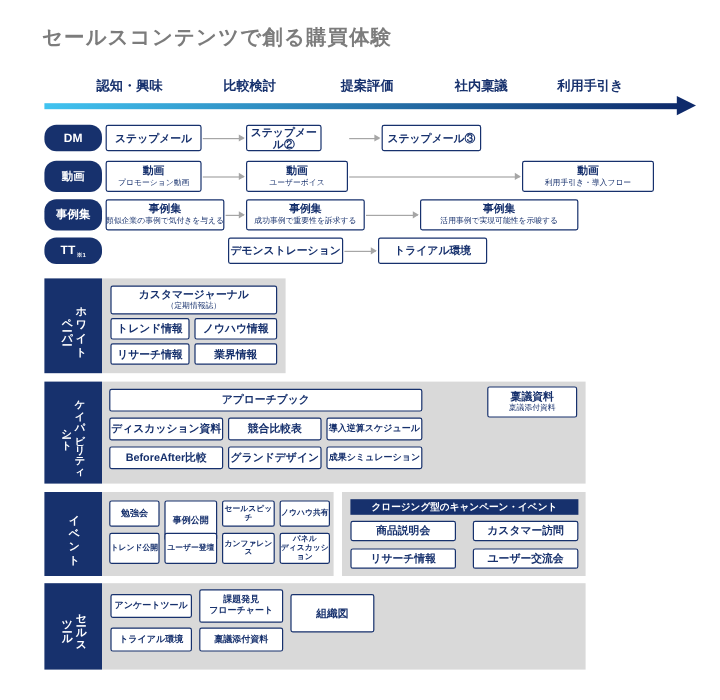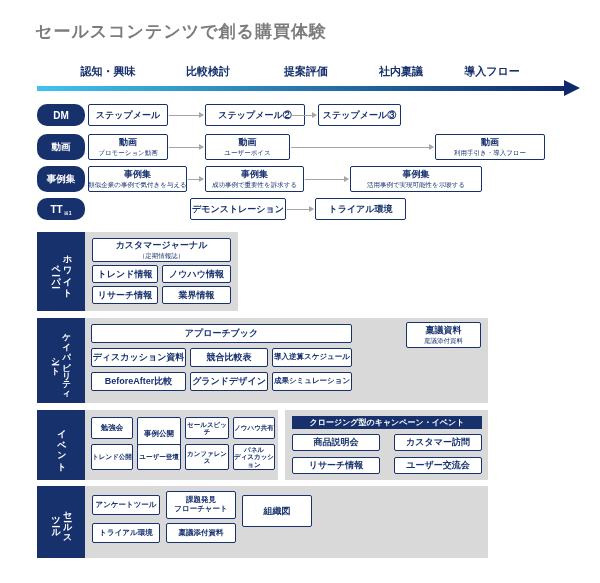--- a/index.html
+++ b/index.html
@@ -59,32 +59,32 @@
 </style>
 </head>
 <body>
 
 <div class="title">セールスコンテンツで創る購買体験</div>
 
 <div class="stage" style="left:108px">認知・興味</div>
 <div class="stage" style="left:208px">比較検討</div>
 <div class="stage" style="left:306px">提案評価</div>
 <div class="stage" style="left:401px">社内稟議</div>
-<div class="stage" style="left:492px">導入フロー</div>
+<div class="stage" style="left:492px">利用手引き</div>
 <div class="axis"></div>
 <div class="axis-head"></div>
 
 <div class="row-label" style="left:37px;top:104px;width:48px;height:22px">
     <span>DM</span>
   </div>
 <div class="item" style="left:88px;top:104px;width:80px;height:22px">
     <span class="t">ステップメール</span>
   </div>
 <div class="harrow" style="left:169px;top:115px;width:34px"></div>
-<div class="item" style="left:205px;top:104px;width:100px;height:22px">
+<div class="item" style="left:205px;top:104px;width:63px;height:22px">
     <span class="t">ステップメール②</span>
   </div>
 <div class="harrow" style="left:291px;top:115px;width:25px"></div>
 <div class="item" style="left:318px;top:104px;width:83px;height:22px">
     <span class="t">ステップメール③</span>
   </div>
 
 <div class="row-label" style="left:37px;top:134px;width:48px;height:26px;font-size:9.5px">
     <span>動画</span>
   </div>

